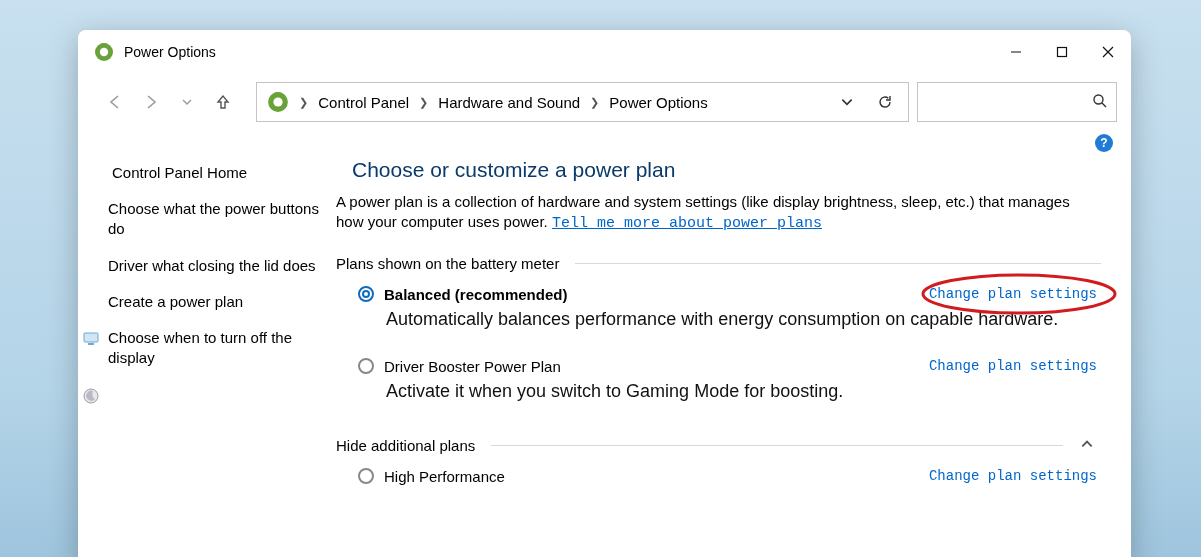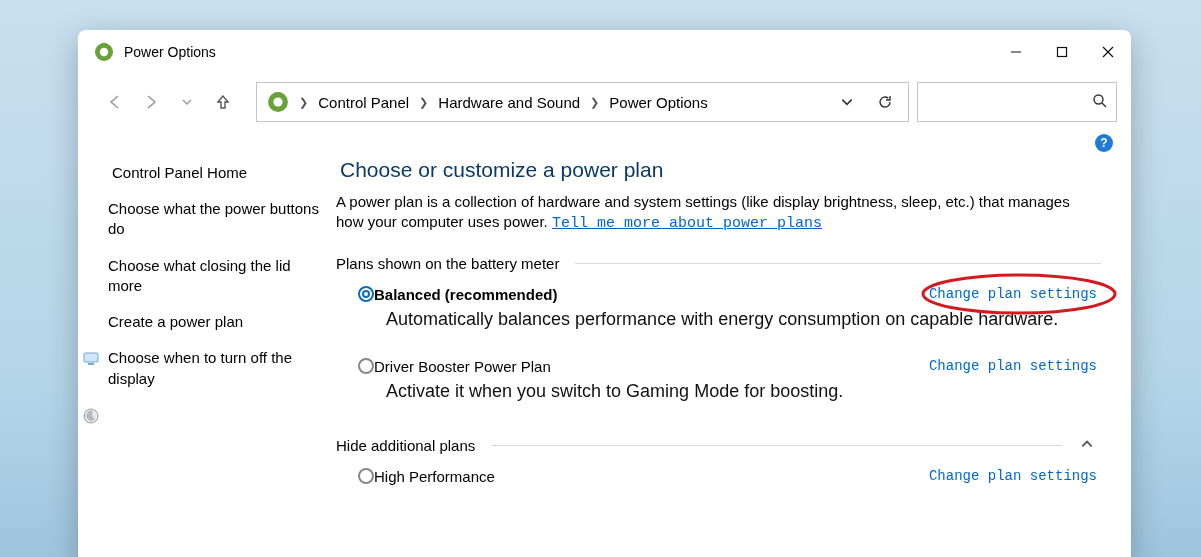--- a/index.html
+++ b/index.html
@@ -127,21 +127,21 @@
 
   .main {
     flex:1;
     padding: 4px 10px 0 0;
     min-width:0;
   }
   h1.page-title{
     color:#0a3a6a;
     font-weight:400;
     font-size:21px;
-    margin: 0 0 10px 4px;
+    margin: 0 0 10px 16px;
   }
   .intro{
     font-size:15px;
     margin:0 0 4px 0;
     line-height:1.35;
   }
   a.link { color:#0066cc; text-decoration:underline;font-family:Liberation Mono, monospace; }
   a.link.plain { text-decoration:none; }
 
   .section-label{
@@ -153,21 +153,21 @@
     flex:1; height:1px; background:#d9d9d9; margin-left:6px;
   }
   .section-label .chev{
     width:28px; text-align:center; color:#555;
   }
 
   .plan {
     padding: 14px 4px 4px 22px;
   }
   .plan-row{
-    display:flex; align-items:center; 
+    display:flex; align-items:center; gap:10px;
     position:relative;
   }
   .radio { width:16px;height:16px;border-radius:50%;border:2px solid #888; flex:none; display:inline-block; position:relative; background:#fff;}
   .radio.selected{ border-color:#0f6cbd;}
   .radio.selected::after{ content:""; position:absolute; inset:2px; border:2px solid #0f6cbd; border-radius:50%; }
   .plan-name{ font-size:15px; }
   .plan-name.bold{ font-weight:600; }
   .plan-row .grow{flex:1;}
   .plan-link{ color:#0066cc; font-size:14px; }
   .plan-desc{
@@ -291,21 +291,21 @@
 
     <div class="sidebar">
       <div class="home">Control Panel Home</div>
 
       <div class="side-item noicon">
         <span class="ic"></span>
         <span>Choose what the power buttons do</span>
       </div>
       <div class="side-item noicon">
         <span class="ic"></span>
-        <span>Choose what closing the lid more</span>
+        <span>Driver what closing the lid does</span>
       </div>
       <div class="side-item noicon">
         <span class="ic"></span>
         <span>Create a power plan</span>
       </div>
       <div class="side-item" style="margin-left:-26px;">
         <span class="ic">
           <svg viewBox="0 0 18 18">
               <rect x="2" y="3" width="14" height="9" rx="1" fill="#d0e6f6" stroke="#6fa9cf"></rect>
               <rect x="6" y="13" width="6" height="2" fill="#6fa9cf"></rect>

